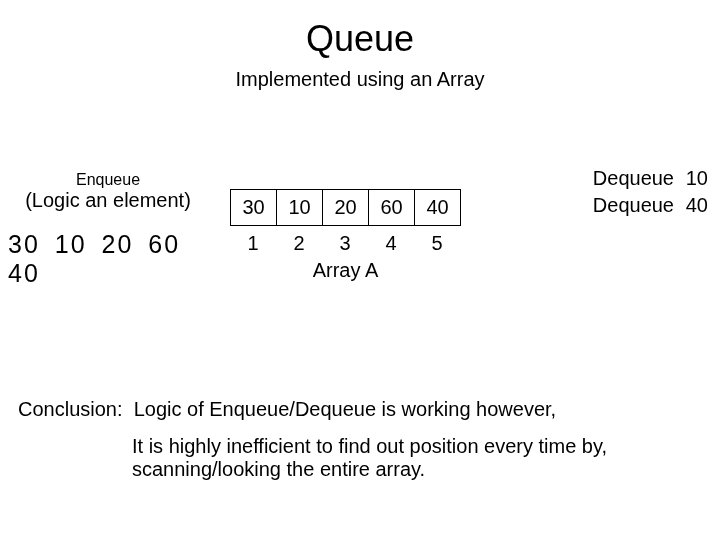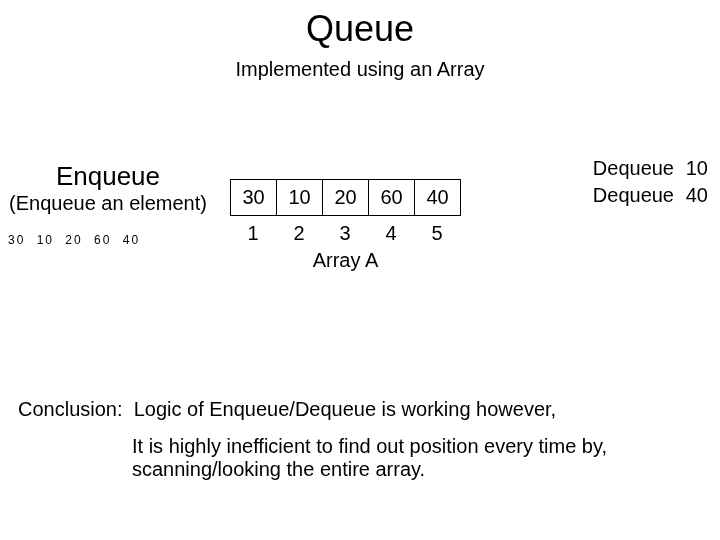--- a/index.html
+++ b/index.html
@@ -7,42 +7,42 @@
       width: 720px;
       height: 540px;
       background: #ffffff;
       font-family: Arial, Helvetica, sans-serif;
       color: #000;
       position: relative;
     }
     .title {
       text-align: center;
       font-size: 36px;
-      padding-top: 8px;
+      padding-top: 18px;
     }
     .subtitle {
       text-align: center;
       font-size: 20px;
       margin-top: 8px;
     }
     .content {
       position: relative;
       margin-top: 80px;
       height: 160px;
     }
     .enqueue-block {
       position: absolute;
       left: 8px;
       top: 0;
       width: 200px;
     }
-    .enqueue-title { font-size: 26px; text-align: center; }
+    .enqueue-title { font-size: 16px; text-align: center; }
     .enqueue-sub  { font-size: 20px; text-align: center; }
     .enqueue-vals {
-      font-size: 12px;
+      font-size: 25px;
       margin-top: 18px;
       letter-spacing: 2px;
       word-spacing: 6px;
     }
     .array-block {
       position: absolute;
       left: 230px;
       top: 18px;
     }
     .array-table {
@@ -92,21 +92,21 @@
 </head>
 <body>
 
 <div class="title">Queue</div>
 <div class="subtitle">Implemented using an Array</div>
 
 <div class="content">
 
   <div class="enqueue-block">
     <div class="enqueue-title">Enqueue</div>
-    <div class="enqueue-sub">(Enqueue an element)</div>
+    <div class="enqueue-sub">(Logic an element)</div>
     <div class="enqueue-vals">30  10  20  60  40</div>
   </div>
 
   <div class="array-block">
     <table class="array-table">
       <tbody>
           <tr>
         <td>30</td>
         <td>10</td>
         <td>20</td>

